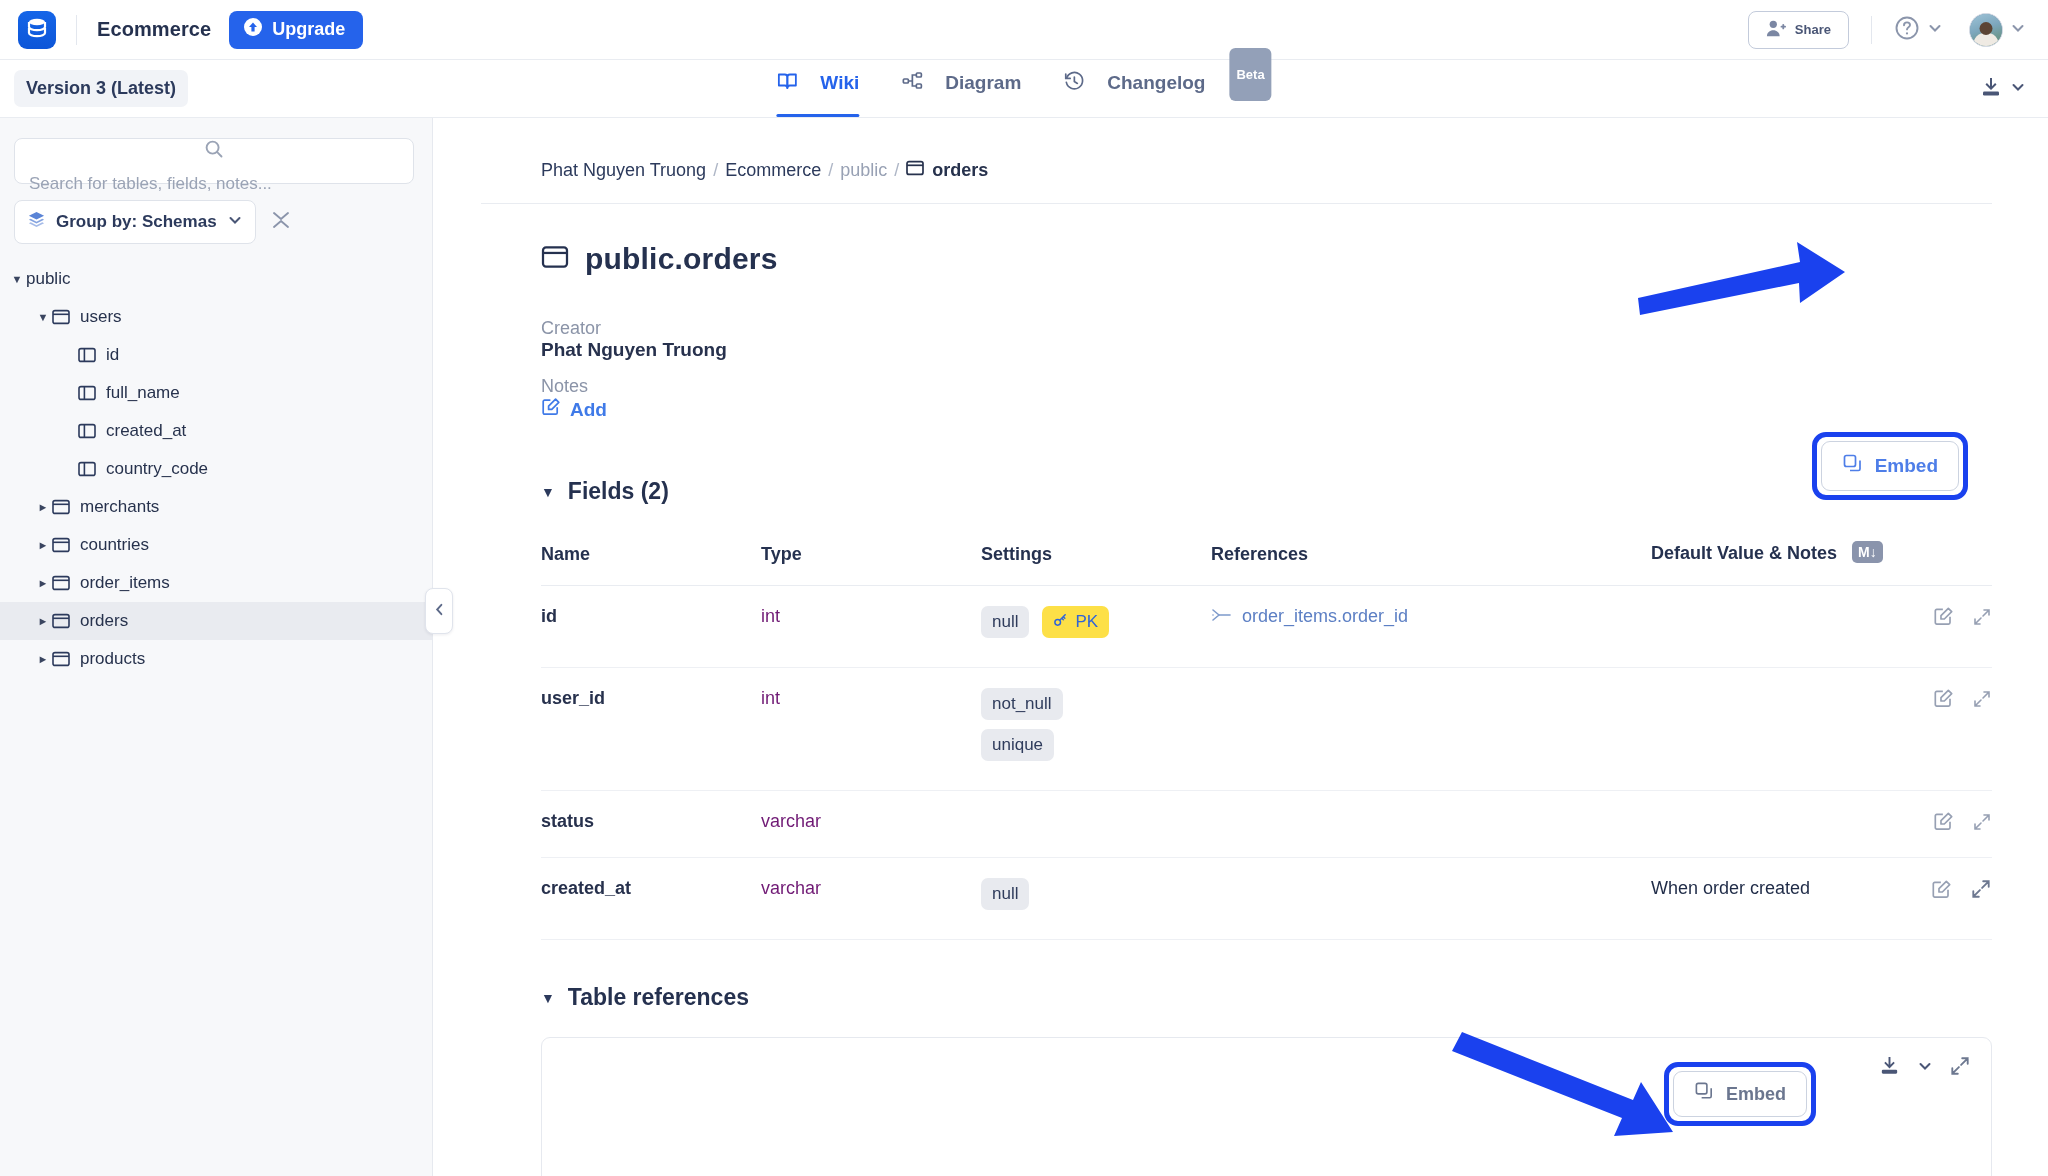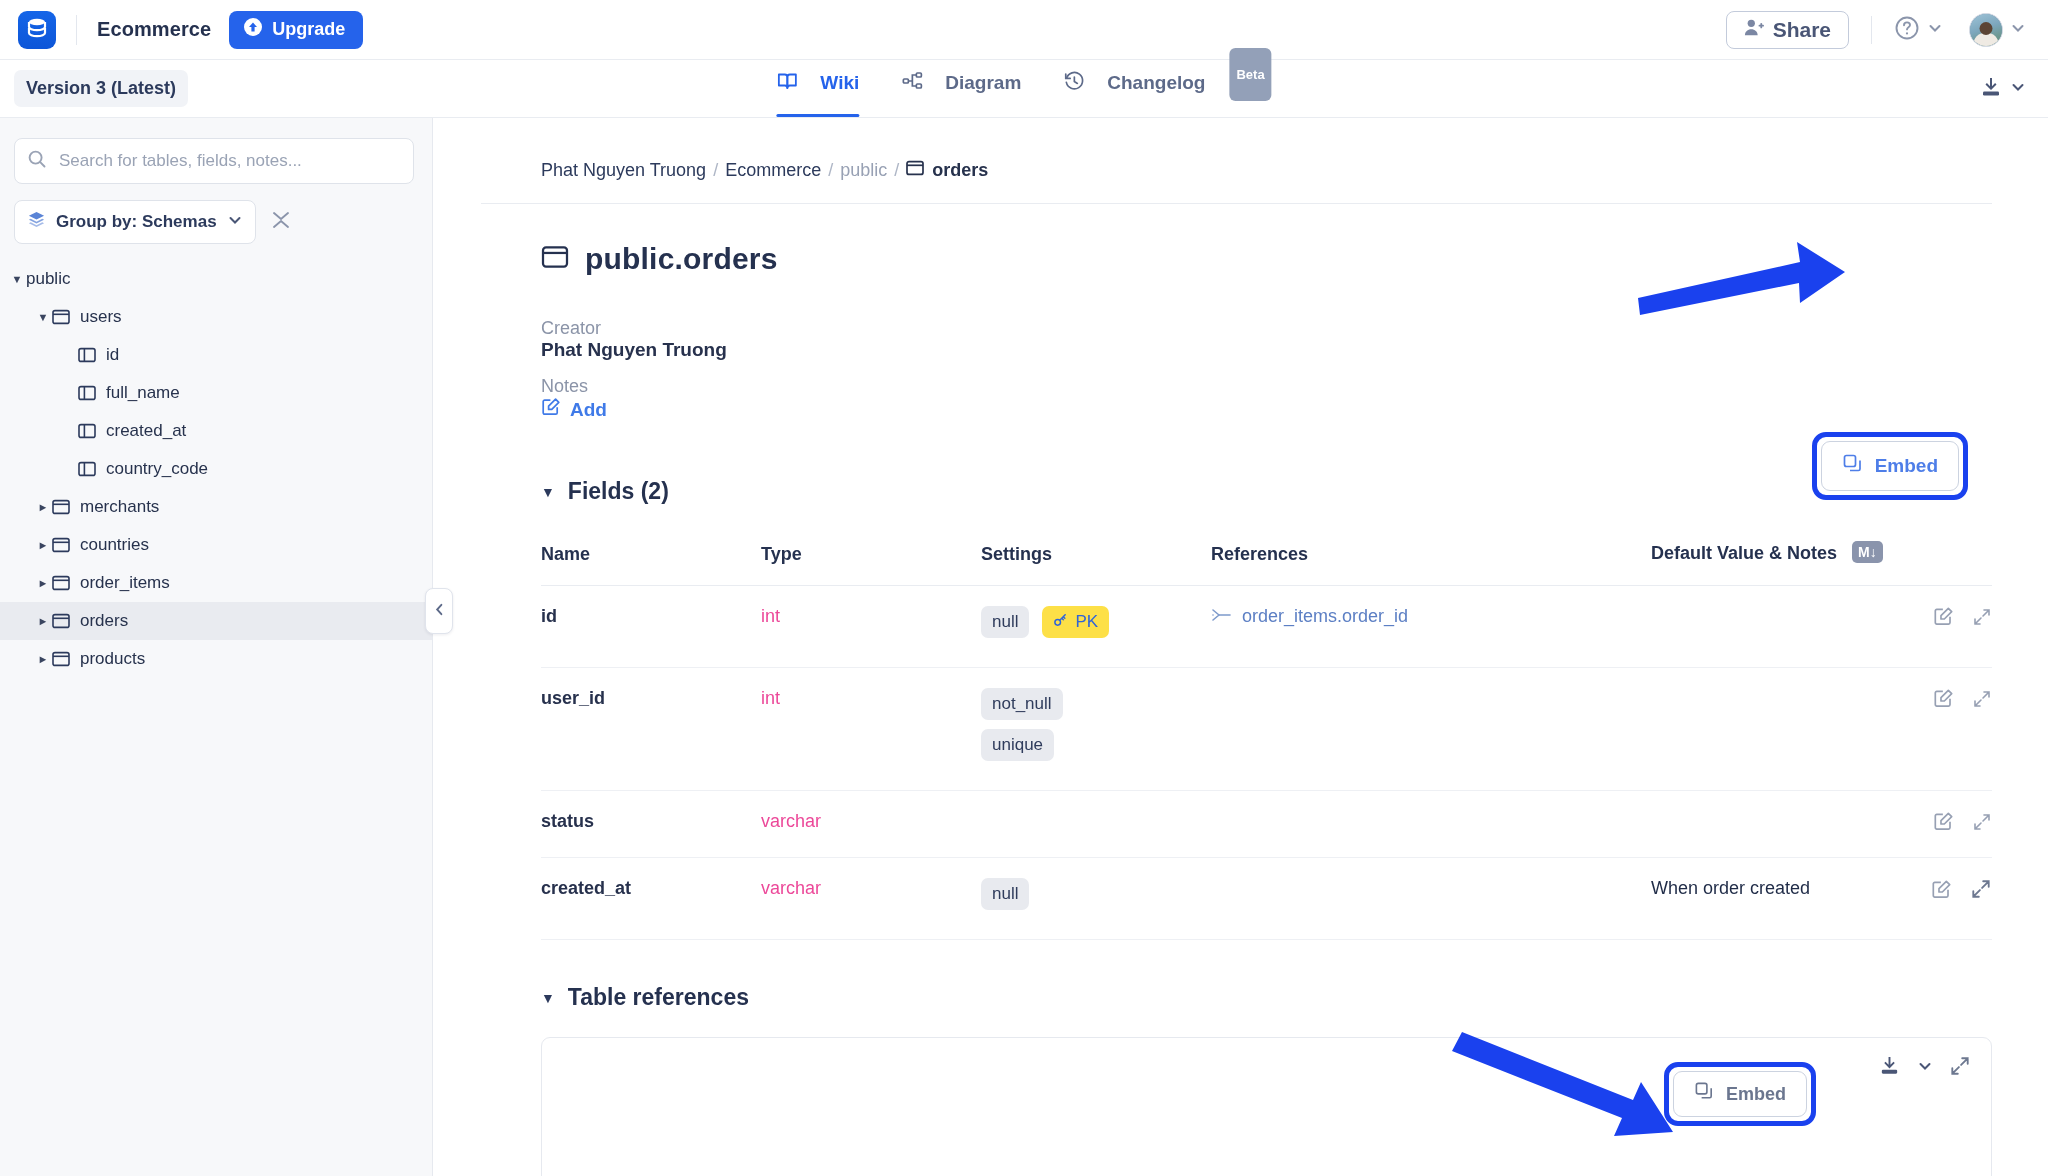--- a/index.html
+++ b/index.html
@@ -54,21 +54,21 @@
     align-items: center;
     gap: 0;
   }
   .share-btn {
     height: 38px;
     padding: 0 17px;
     border-radius: 8px;
     border: 1px solid #c3cbdb;
     background: #fff;
     color: #4a5676;
-    font-size: 21px;
+    font-size: 13px;
     font-weight: 600;
     display: inline-flex;
     align-items: center;
     gap: 9px;
     cursor: pointer;
     font-family: "Liberation Sans", sans-serif;
   }
   .topbar-right .vsep2 { width:1px; height:28px; background:#e3e7ee; margin:0 22px; }
   .help-wrap, .avatar-wrap { display: flex; align-items: center; gap: 7px; cursor: pointer; }
   .avatar-wrap { margin-left: 26px; }
@@ -166,20 +166,21 @@
   .search-box {
     margin: 0 18px 16px 14px;
     height: 46px;
     background: #fff;
     border: 1px solid #dfe3ea;
     border-radius: 8px;
     display: flex;
     align-items: center;
     padding: 0 12px;
     gap: 10px;
+    flex-direction: column;
   }
   .search-box input {
     border: none; outline: none;
     font-size: 17px;
     color: #2c3a5c;
     width: 100%;
     background: transparent;
     font-family: "Liberation Sans", sans-serif;
   }
   .search-box input::placeholder { color: #9aa3b5; }
@@ -338,21 +339,21 @@
   .col-default { width: auto; }
   .col-actions { width: 110px; }
 
   table.fields td {
     padding: 20px 0;
     border-bottom: 1px solid #eef0f4;
     vertical-align: top;
     font-size: 18px;
   }
   td.fname { font-weight: 700; color: #27314d; }
-  td.ftype { color: #ec4899; }
+  td.ftype { color: #701a75; }
   .badge {
     display: inline-flex; align-items: center; justify-content: center;
     background: #e8eaef;
     color: #2f3c5c;
     border-radius: 7px;
     font-size: 17px;
     padding: 6px 11px;
     margin-right: 8px;
     margin-bottom: 9px;
   }

